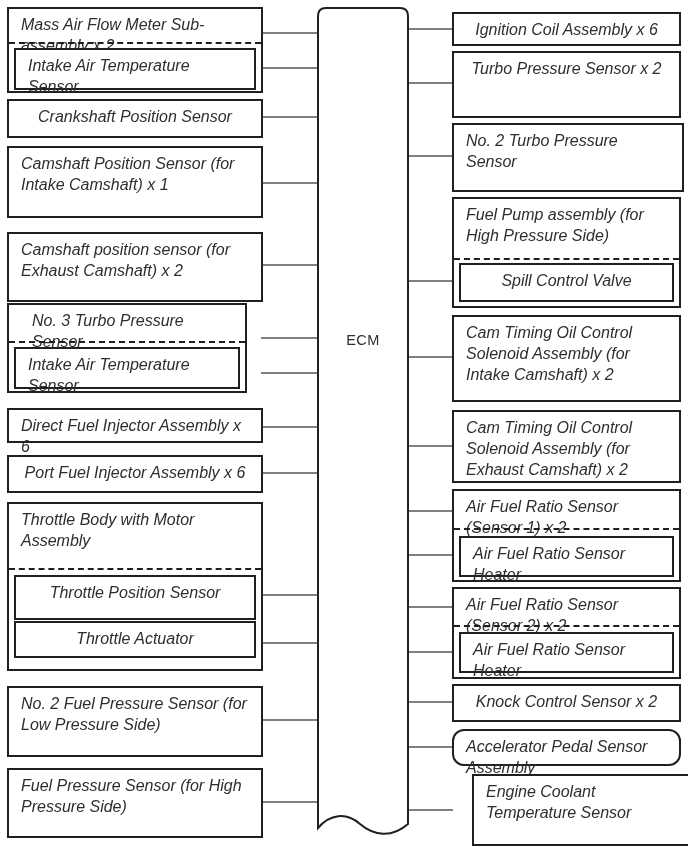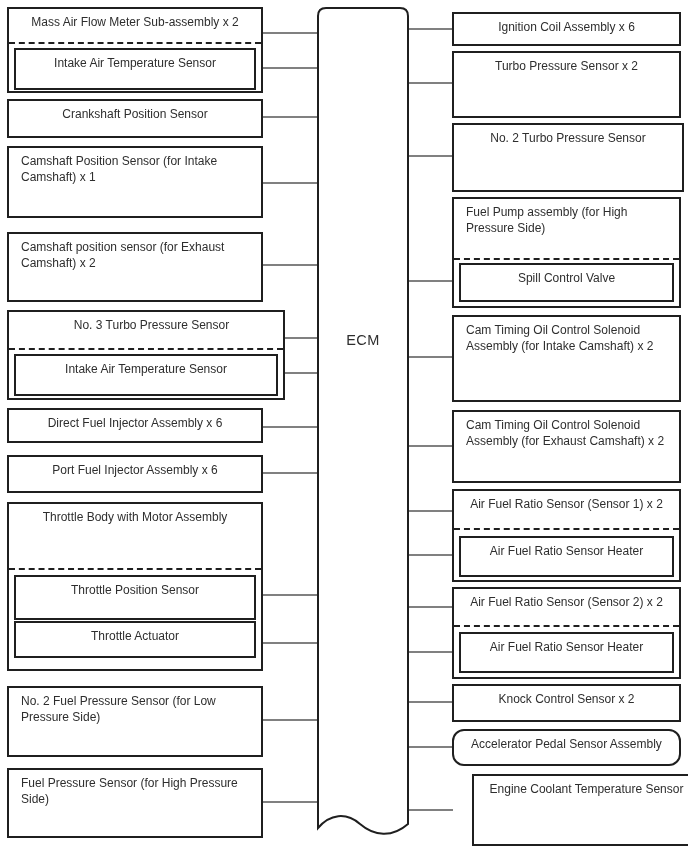--- a/index.html
+++ b/index.html
@@ -7,21 +7,21 @@
     position:relative;width:688px;height:852px;background:#ffffff;
     font-family:"Liberation Sans","DejaVu Sans",sans-serif;
     color:#2e2e2e;overflow:hidden;
   }
   .node{
     position:absolute;background:#ffffff;border:2px solid #1f1f1f;
     box-sizing:border-box;z-index:2;
   }
   .lbl{
     display:flex;justify-content:center;
-    padding:6px 12px 0 12px;font-size:12px;line-height:1.3;
+    padding:6px 12px 0 12px;font-size:16px;line-height:1.3;font-style:italic;
   }
   .lbl>span{text-align:left;}
   .dash{
     position:absolute;left:0;right:0;height:0;
     border-top:2px dashed #1f1f1f;z-index:3;
   }
   .sub{
     position:absolute;left:5px;right:5px;background:#ffffff;
     border:2px solid #1f1f1f;box-sizing:border-box;z-index:3;
   }
@@ -66,21 +66,21 @@
         <span>Camshaft Position Sensor (for Intake Camshaft) x 1</span>
       </div>
   </div>
 
   <div class="node" style="left:7px;top:232px;width:256px;height:70px;">
     <div class="lbl">
         <span>Camshaft position sensor (for Exhaust Camshaft) x 2</span>
       </div>
   </div>
 
-  <div class="node" style="left:7px;top:310px;width:278px;height:90px;padding-left:11px;">
+  <div class="node" style="left:7px;top:303px;width:240px;height:90px;padding-left:11px;">
     <div class="lbl">
         <span>No. 3 Turbo Pressure Sensor</span>
       </div>
     <div class="dash" style="top:36px;"></div>
     <div class="sub" style="top:42px;height:42px;">
       <div class="lbl">
           <span>Intake Air Temperature Sensor</span>
         </div>
     </div>
   </div>

